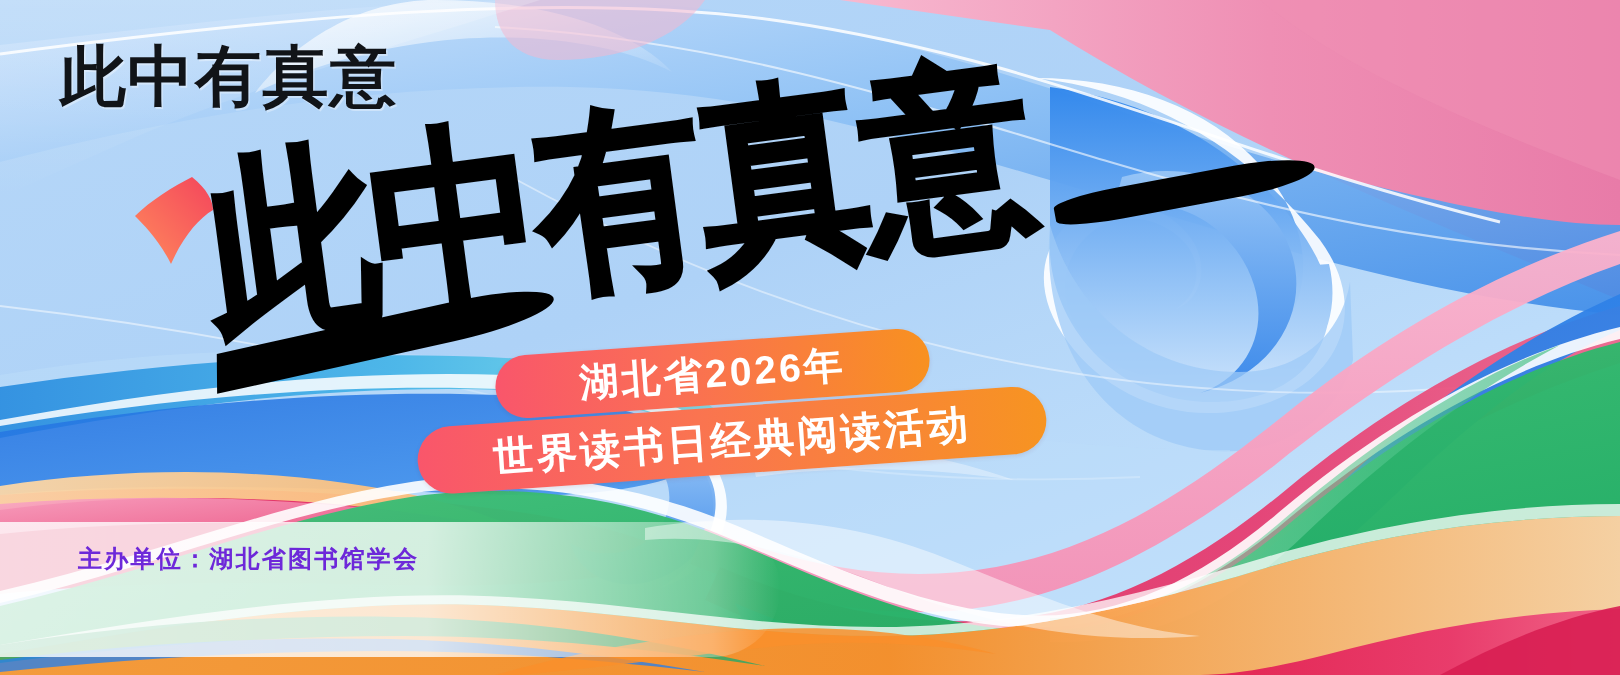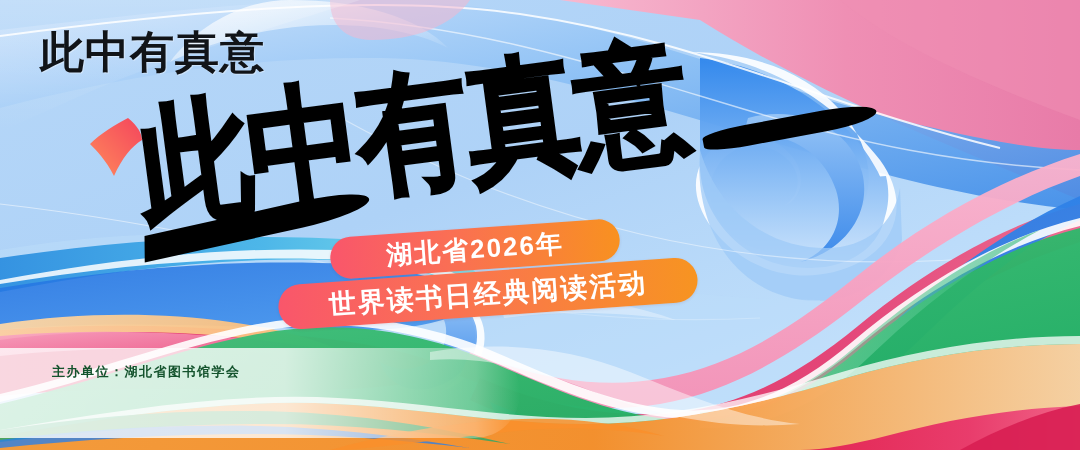--- a/index.html
+++ b/index.html
@@ -94,21 +94,21 @@
 
   
   .organizer{
     position:absolute;left:-40px;top:348px;
     width:560px;height:90px;
     border-radius:0 48px 48px 0;
     background:linear-gradient(90deg,rgba(255,255,255,.82) 0%,rgba(255,255,255,.78) 58%,rgba(255,255,255,.30) 92%,rgba(255,255,255,0) 100%);
   }
   .org-line{
     position:absolute;
-    color:#14532d;font-size:13px;font-weight:bold;
+    color:#6d28d9;font-size:16px;font-weight:bold;
     letter-spacing:1.5px;white-space:nowrap;
     font-family:Liberation Sans, sans-serif;
   }
   .org-line-1{left:52px;top:363px;}
   .org-line-2{left:158px;top:400px;}
 </style>
 </head>
 <body>
 
 <div id="banner">

